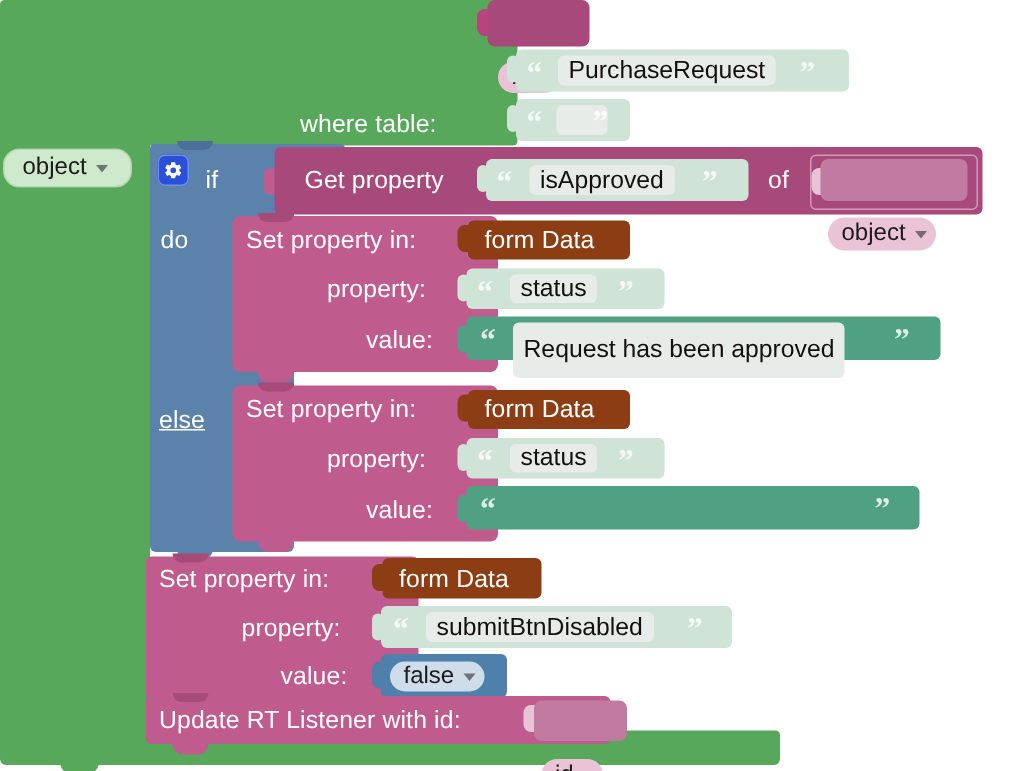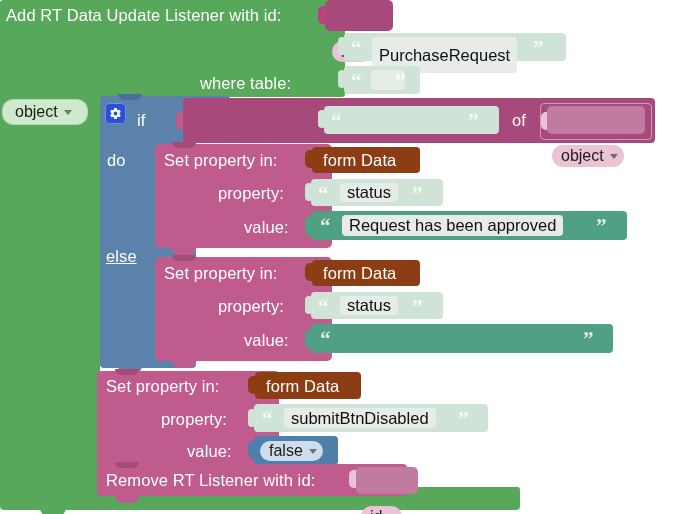--- a/index.html
+++ b/index.html
@@ -132,33 +132,32 @@
 
   <div class="blk green-body" style="left:0px;top:90px;width:100px;height:415px;"></div>
 
   <div class="blk green-body" style="left:0px;top:487px;width:520px;height:23px;border-radius:0 3px 4px 4px;"></div>
 
   <div style="position:absolute;left:40px;top:508px;width:26px;height:8px;background:#57a85a;border-radius:0 0 10px 10px;"></div>
 
   <div class="hat"></div>
   <div class="hat-green"></div>
 
-  <div class="lbl" style="left:6px;top:7px;">Add RT Data Update Listener with id:</div>
 
   <div class="socket" style="left:318px;top:6px;background:#b8447e;border-radius:5px 0 0 5px;"></div>
   <div class="blk" style="left:325px;top:0px;width:68px;height:31px;background:#a8497b;border-radius:5px;"></div>
   <div class="dd pinkdd" style="left:332px;top:5px;height:21px;">
     <span>id</span>
     <span class="caret"></span>
   </div>
 
   <div class="socket" style="left:338px;top:37px;background:#cfe3d6;"></div>
   <div class="blk mint" style="left:344px;top:33px;width:222px;height:28px;"></div>
   <div class="quote" style="left:351px;top:38px;">“</div>
-  <div class="field" style="left:372px;top:37px;height:36px;">PurchaseRequest</div>
+  <div class="field" style="left:372px;top:37px;height:20px;">PurchaseRequest</div>
   <div class="quote" style="left:533px;top:38px;">”</div>
 
   <div class="lbl" style="left:200px;top:75px;">where table:</div>
   <div class="socket" style="left:338px;top:70px;background:#cfe3d6;"></div>
   <div class="blk mint" style="left:344px;top:66px;width:76px;height:28px;"></div>
   <div class="quote" style="left:351px;top:71px;">“</div>
   <div class="field" style="left:371px;top:70px;height:20px;width:20px;"></div>
   <div class="quote" style="left:395px;top:71px;">”</div>
 
   <div class="blk" style="left:2px;top:99px;width:86px;height:26px;background:#cfe9cc;border-radius:11px;border:1px solid #b4d6b1;"></div>
@@ -177,23 +176,25 @@
 
   <div class="gear" style="left:105px;top:103px;">
     <svg width="13" height="13" viewBox="0 0 24 24" aria-hidden="true">
       <path fill="#ffffff" d="M19.4 13a7.6 7.6 0 0 0 .05-1 7.6 7.6 0 0 0-.06-1l2.1-1.6a.5.5 0 0 0 .12-.64l-2-3.46a.5.5 0 0 0-.6-.22l-2.47 1a7.3 7.3 0 0 0-1.72-1l-.38-2.6a.5.5 0 0 0-.5-.42h-4a.5.5 0 0 0-.5.42l-.38 2.6a7.6 7.6 0 0 0-1.72 1l-2.47-1a.5.5 0 0 0-.6.22l-2 3.46a.5.5 0 0 0 .12.64L4.5 11a7.9 7.9 0 0 0 0 2l-2.1 1.6a.5.5 0 0 0-.12.64l2 3.46a.5.5 0 0 0 .6.22l2.47-1a7.3 7.3 0 0 0 1.72 1l.38 2.6a.5.5 0 0 0 .5.42h4a.5.5 0 0 0 .5-.42l.38-2.6a7.6 7.6 0 0 0 1.72-1l2.47 1a.5.5 0 0 0 .6-.22l2-3.46a.5.5 0 0 0-.12-.64zM12 15.5A3.5 3.5 0 1 1 15.5 12 3.5 3.5 0 0 1 12 15.5z"></path>
     </svg>
   </div>
   <div class="lbl" style="left:137px;top:112px;">if</div>
 
   <div class="socket" style="left:176px;top:112px;background:#bf5c8d;"></div>
   <div class="blk" style="left:183px;top:98px;width:472px;height:45px;background:#a8497b;border-radius:4px;"></div>
+  <div class="lbl" style="left:203px;top:112px;">Get property</div>
   <div class="socket" style="left:318px;top:110px;background:#cfe3d6;"></div>
   <div class="blk mint" style="left:324px;top:106px;width:175px;height:28px;"></div>
   <div class="quote" style="left:331px;top:111px;">“</div>
+  <div class="field" style="left:353px;top:110px;height:20px;">isApproved</div>
   <div class="quote" style="left:468px;top:111px;">”</div>
   <div class="lbl" style="left:512px;top:112px;">of</div>
   <div class="highlight-outline" style="left:540px;top:103px;width:110px;height:35px;"></div>
   <div class="socket" style="left:541px;top:112px;background:#eac3d7;border-radius:5px 0 0 5px;"></div>
   <div class="blk" style="left:547px;top:106px;width:98px;height:28px;background:#c27ba0;border-radius:5px;"></div>
   <div class="dd pinkdd" style="left:552px;top:109px;height:22px;background:#eac3d7;">
     <span>object</span>
     <span class="caret"></span>
   </div>
 
@@ -212,24 +213,24 @@
   <div class="socket" style="left:305px;top:183px;background:#cfe3d6;"></div>
   <div class="blk mint" style="left:311px;top:179px;width:132px;height:27px;"></div>
   <div class="quote" style="left:318px;top:184px;">“</div>
   <div class="field" style="left:340px;top:183px;height:19px;">status</div>
   <div class="quote" style="left:412px;top:184px;">”</div>
 
   <div class="lbl" style="left:244px;top:219px;">value:</div>
   <div class="socket" style="left:305px;top:217px;background:#50a184;"></div>
   <div class="blk teal" style="left:311px;top:211px;width:316px;height:29px;"></div>
   <div class="quote" style="left:320px;top:216px;">“</div>
-  <div class="field" style="left:342px;top:215px;height:21px;">Request has been approved</div>
+  <div class="field" style="left:342px;top:215px;height:37px;">Request has been approved</div>
   <div class="quote" style="left:596px;top:216px;">”</div>
 
-  <div class="lbl" style="left:106px;top:248px;text-decoration:underline;">else</div>
+  <div class="lbl" style="left:106px;top:272px;text-decoration:underline;">else</div>
 
   <div class="blk pink" style="left:155px;top:257px;width:177px;height:104px;border-radius:5px;"></div>
   <div style="position:absolute;left:172px;top:255px;width:24px;height:6px;background:#a64b78;border-radius:0 0 10px 10px;"></div>
   <div style="position:absolute;left:172px;top:361px;width:24px;height:7px;background:#bf5c8d;border-radius:0 0 10px 10px;"></div>
 
   <div class="lbl" style="left:164px;top:265px;">Set property in:</div>
   <div class="socket" style="left:305px;top:263px;background:#8c3d13;border-radius:5px 0 0 5px;"></div>
   <div class="blk brown" style="left:312px;top:260px;width:108px;height:26px;"></div>
   <div class="lbl" style="left:323px;top:265px;">form Data</div>
 
@@ -266,21 +267,21 @@
   <div class="blk" style="left:254px;top:436px;width:84px;height:29px;background:#4f7fab;border-radius:4px;"></div>
   <div class="dd bluedd" style="left:260px;top:441px;height:20px;border-radius:10px;">
     <span>false</span>
     <span class="caret"></span>
   </div>
 
   <div class="blk pink" style="left:97px;top:464px;width:310px;height:32px;border-radius:4px;"></div>
   <div style="position:absolute;left:115px;top:462px;width:24px;height:6px;background:#a64b78;border-radius:0 0 10px 10px;"></div>
   <div style="position:absolute;left:115px;top:496px;width:24px;height:7px;background:#bf5c8d;border-radius:0 0 10px 10px;"></div>
 
-  <div class="lbl" style="left:106px;top:472px;">Remove RT Listener with id:</div>
+  <div class="lbl" style="left:106px;top:472px;">Update RT Listener with id:</div>
   <div class="socket" style="left:349px;top:470px;background:#eac3d7;border-radius:5px 0 0 5px;"></div>
   <div class="blk" style="left:356px;top:467px;width:62px;height:27px;background:#c27ba0;border-radius:5px;"></div>
   <div class="dd pinkdd" style="left:361px;top:470px;height:21px;">
     <span>id</span>
     <span class="caret"></span>
   </div>
 
 </div>
 
 </body></html>

